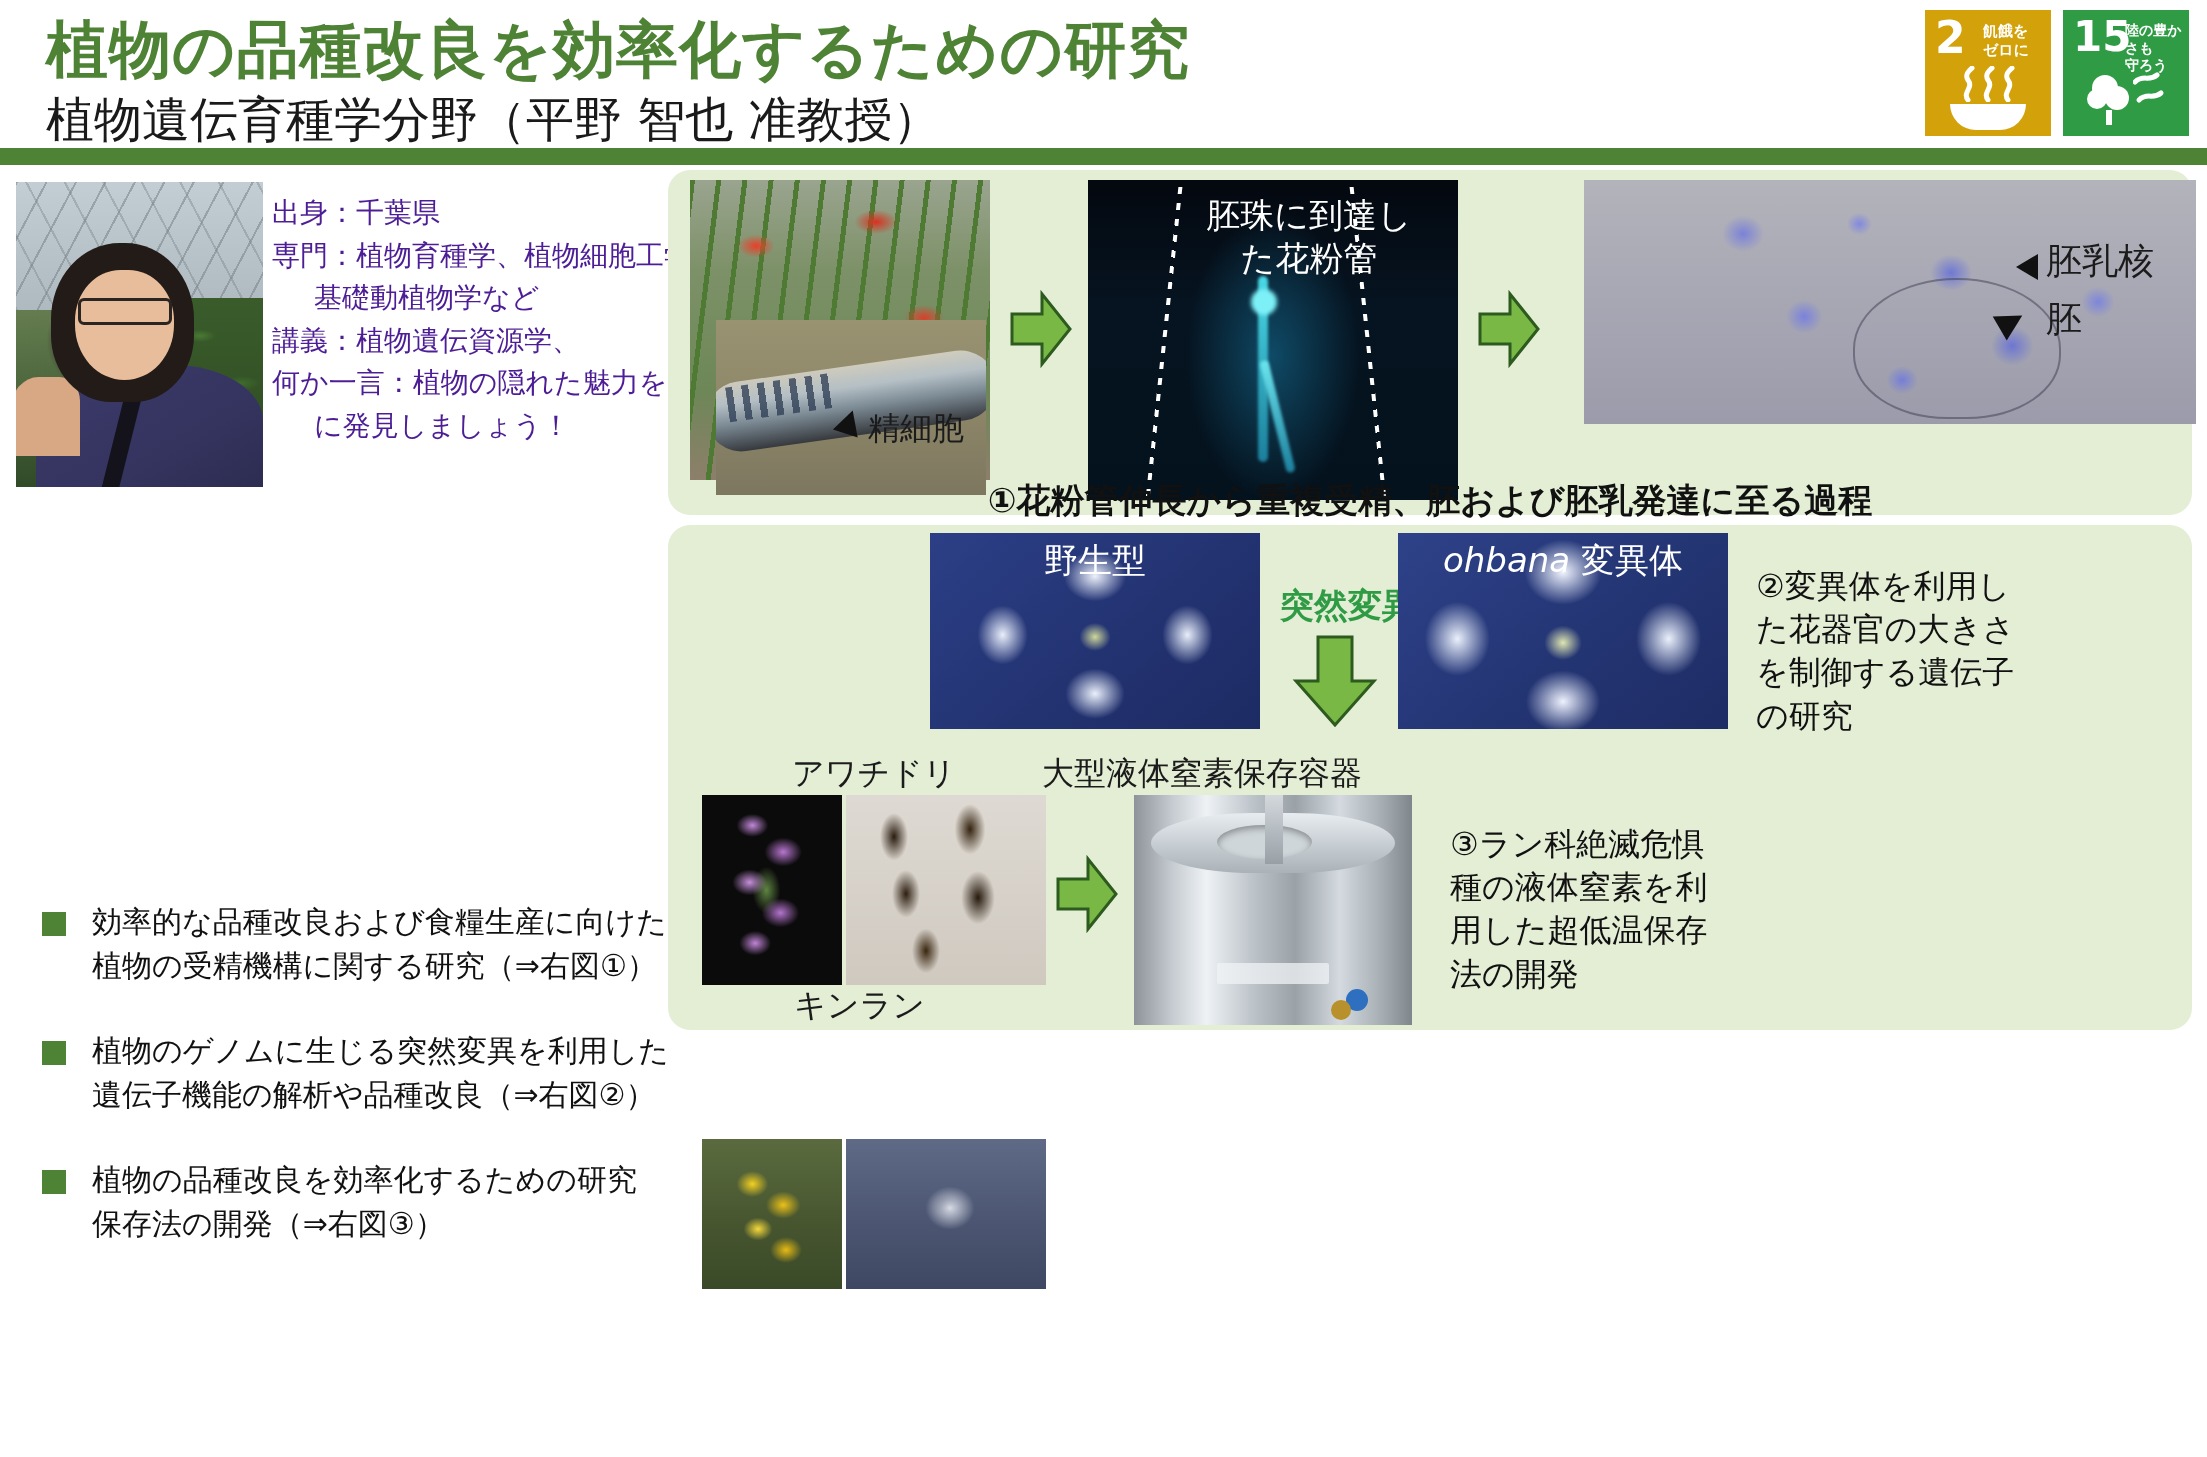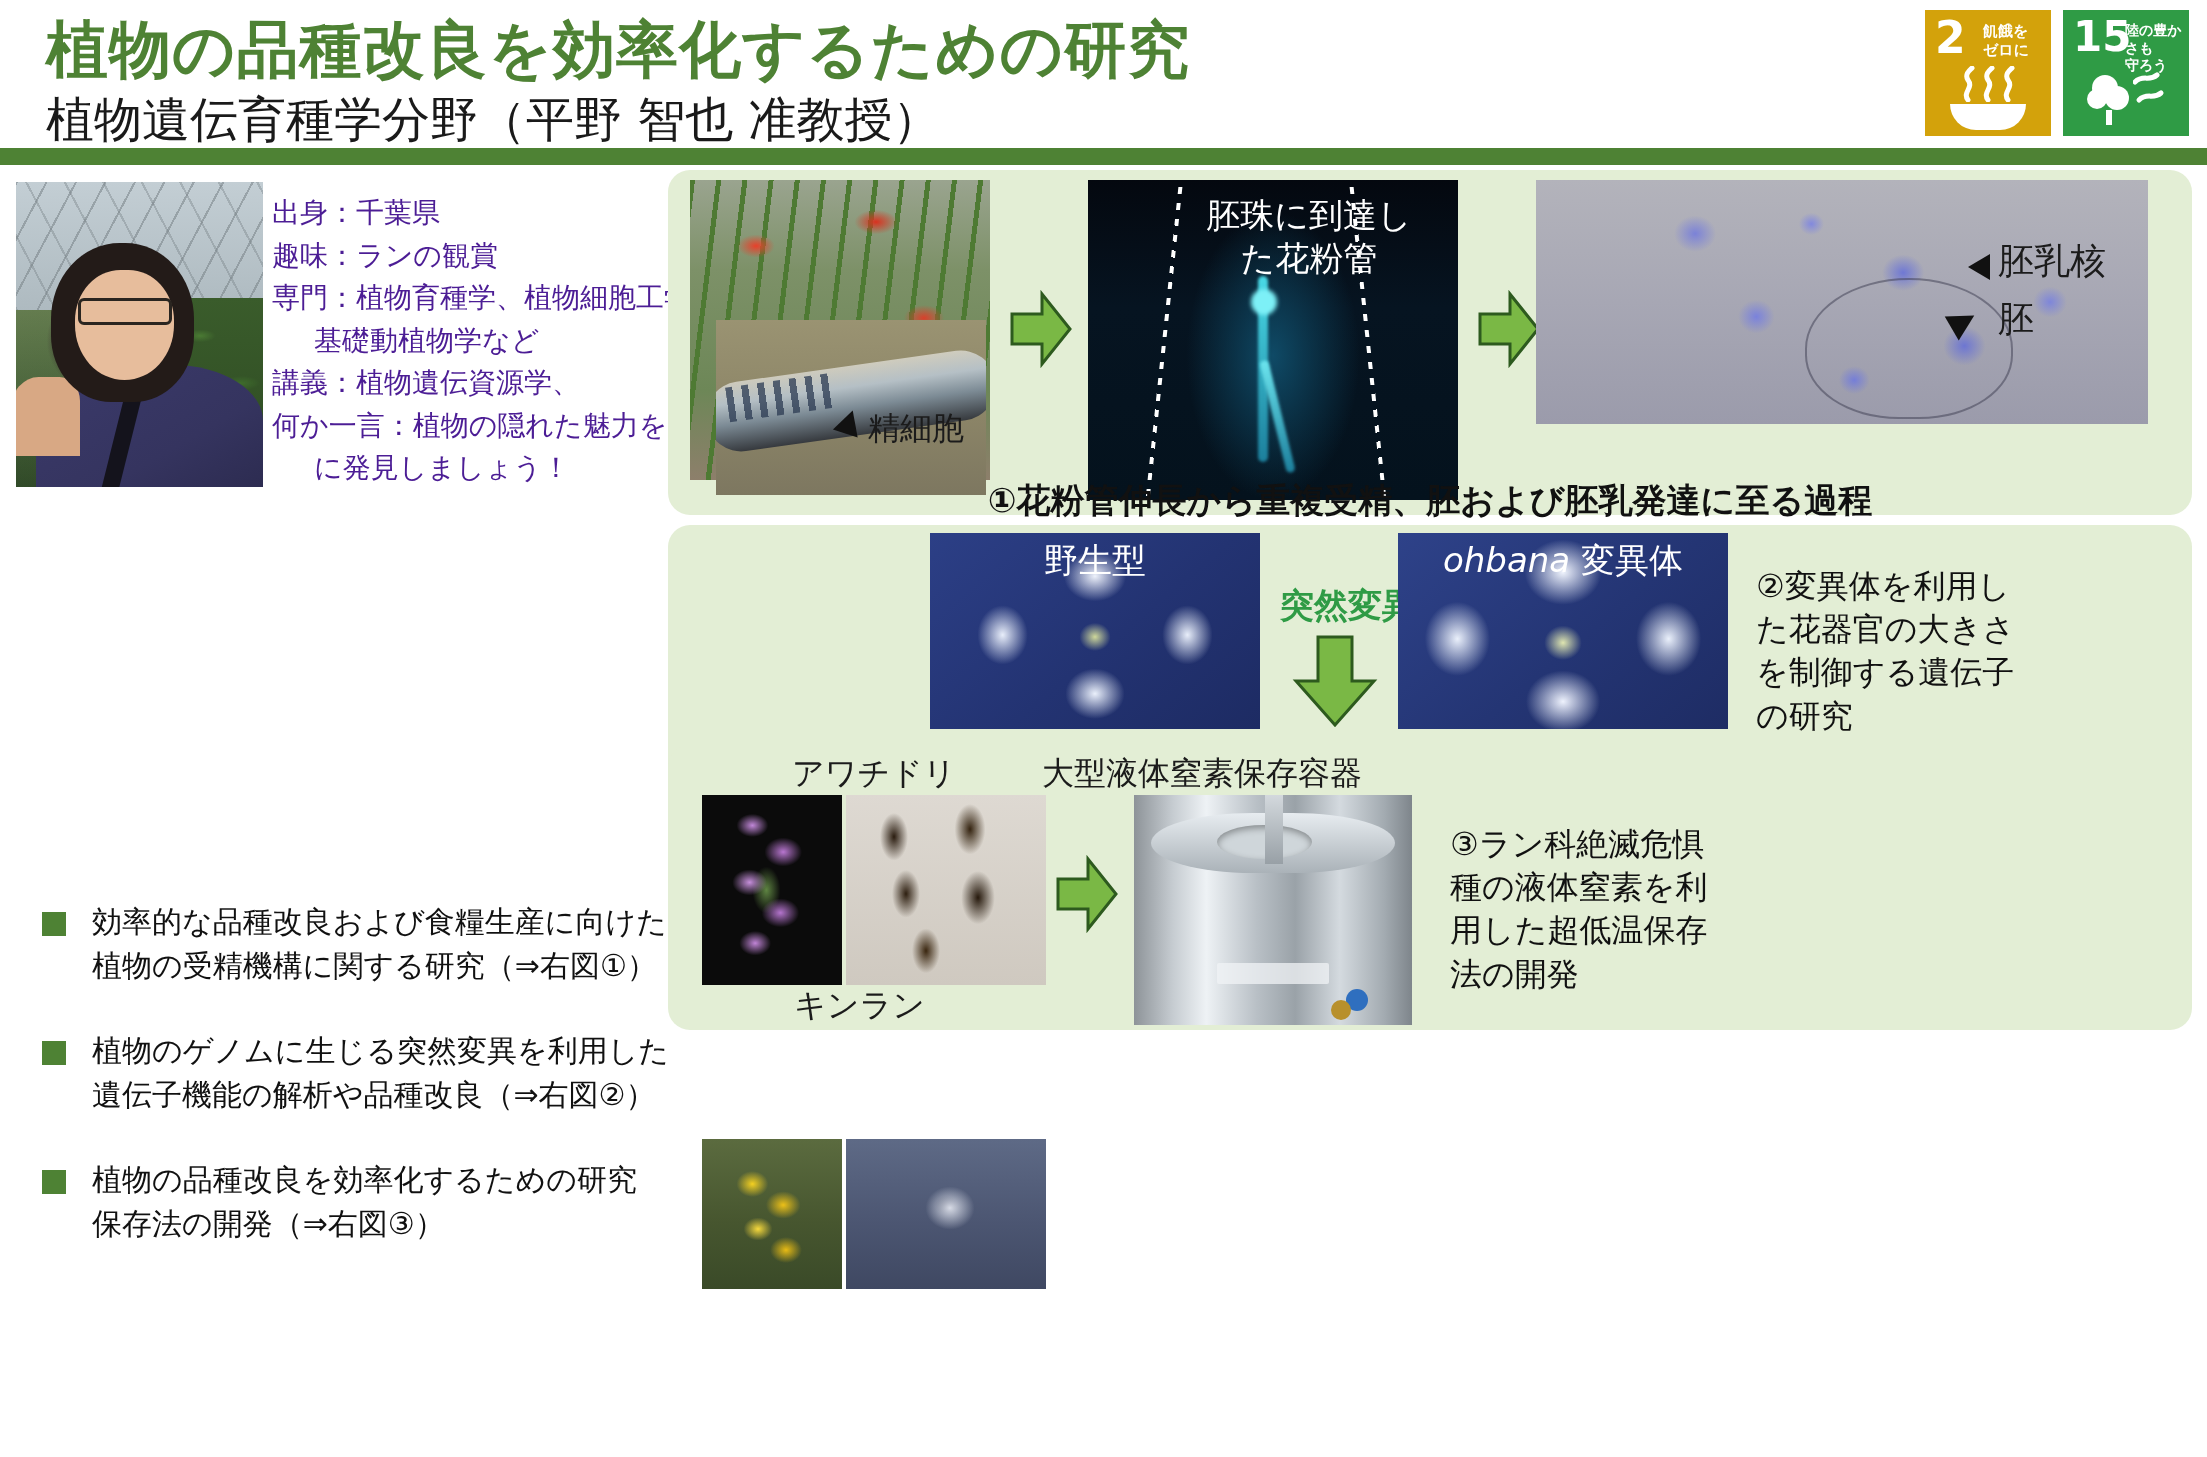--- a/index.html
+++ b/index.html
@@ -341,21 +341,20 @@
     <div class="body"></div>
     <div class="strap"></div>
     <div class="arm"></div>
     <div class="head"></div>
     <div class="face"></div>
     <div class="glasses"></div>
   </div>
 
   <div class="profile">
     <div class="ln">出身：千葉県</div>
-    <div class="ln">趣味：ランの観賞</div>
     <div class="ln">専門：植物育種学、植物細胞工学</div>
     <div class="ln ind">基礎動植物学など</div>
     <div class="ln">講義：植物遺伝資源学、</div>
     <div class="ln">何か一言：植物の隠れた魅力を一緒</div>
     <div class="ln ind">に発見しましょう！</div>
   </div>
 
 
   <div class="bullets">
     <div class="bullet">
@@ -400,21 +399,21 @@
       <span class="lbl-white" style="left:96px; top:14px; width:250px; white-space:pre-line;">胚珠に到達し
 た花粉管</span>
     </div>
 
     <div class="arrow" style="left:810px; top:120px;">
       <svg viewBox="0 0 62 78" aria-hidden="true">
         <polygon points="2,24 32,24 32,4 60,39 32,74 32,54 2,54" fill="#7ab845" stroke="#2d5a1e" stroke-width="3"></polygon>
       </svg>
     </div>
 
-    <div class="img embryo-img" style="left:868px; top:10px; width:612px; height:244px;">
+    <div class="img embryo-img" style="left:916px; top:10px; width:612px; height:244px;">
       <span class="sac"></span>
       <span class="tri left" style="position:absolute; left:432px; top:74px;"></span>
       <span class="lbl-dark" style="left:462px; top:58px; font-size:36px;">胚乳核</span>
       <span class="tri diag" style="left:414px; top:128px; transform:rotate(150deg);"></span>
       <span class="lbl-dark" style="left:462px; top:116px; font-size:36px;">胚</span>
     </div>
   </div>
 
   <div class="cap1">①花粉管伸長から重複受精、胚および胚乳発達に至る過程</div>
 

